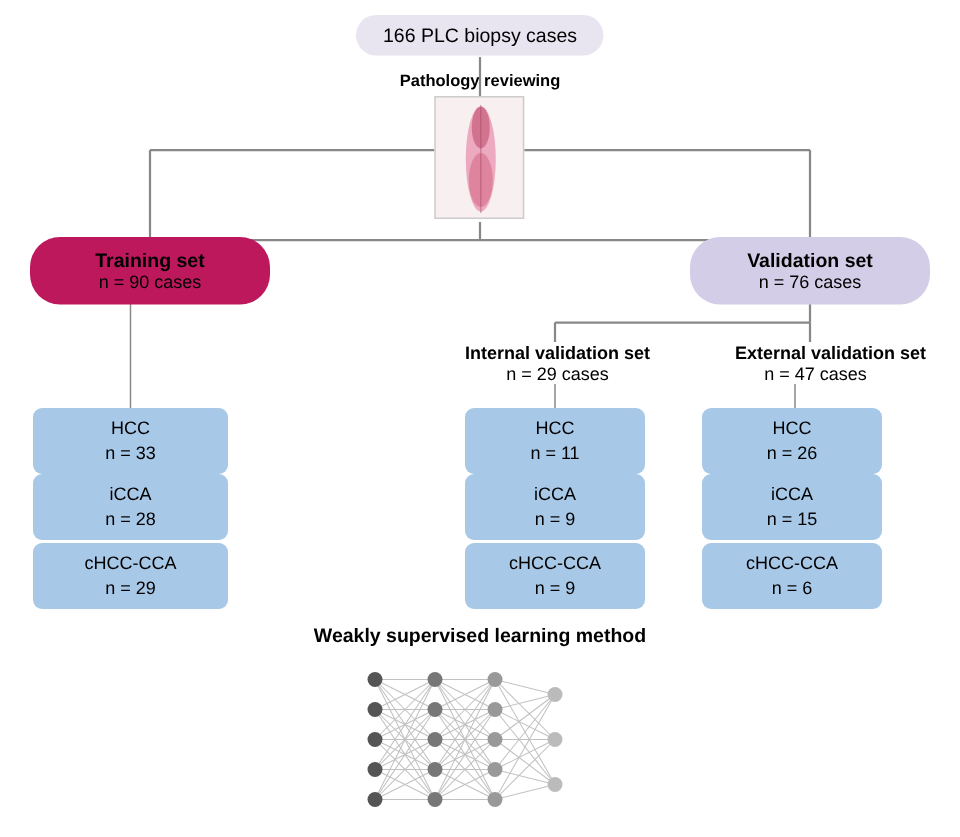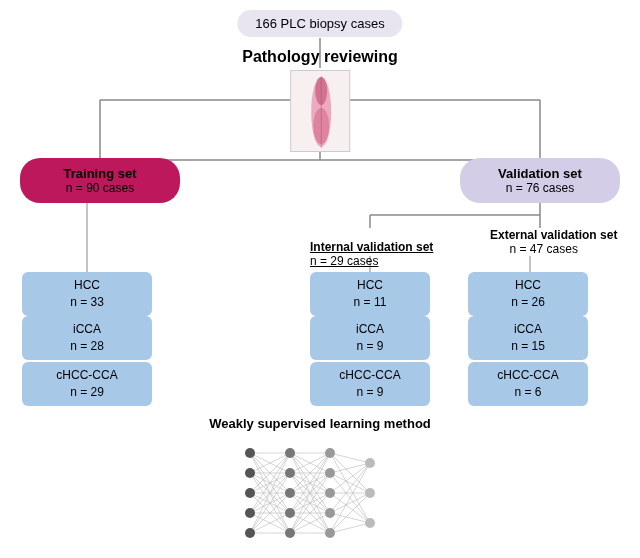--- a/index.html
+++ b/index.html
@@ -45,21 +45,21 @@
     
     .pathology-box {
       position: absolute;
       top: 48px;
       left: 50%;
       transform: translateX(-50%);
       text-align: center;
     }
     .pathology-label {
       font-weight: bold;
-      font-size: 16px;
+      font-size: 11px;
       margin-bottom: 4px;
     }
 
     
     .training-box {
       position: absolute;
       top: 158px;
       left: 20px;
       background: #be185d;
       border-radius: 20px;
@@ -80,24 +80,23 @@
       padding: 8px 14px;
       text-align: center;
       width: 160px;
     }
     .validation-box .title { font-weight: bold; font-size: 13px; }
     .validation-box .sub { font-size: 12px; }
 
     
     .internal-box {
       position: absolute;
-      top: 240px;
+      top: 228px;
       left: 310px;
-      text-align: left;
-      text-decoration: underline;
+      text-align: center;
     }
     .internal-box .title { font-weight: bold; font-size: 12px; }
     .internal-box .sub { font-size: 12px; }
 
     
     .external-box {
       position: absolute;
       top: 228px;
       left: 470px;
       text-align: center;

